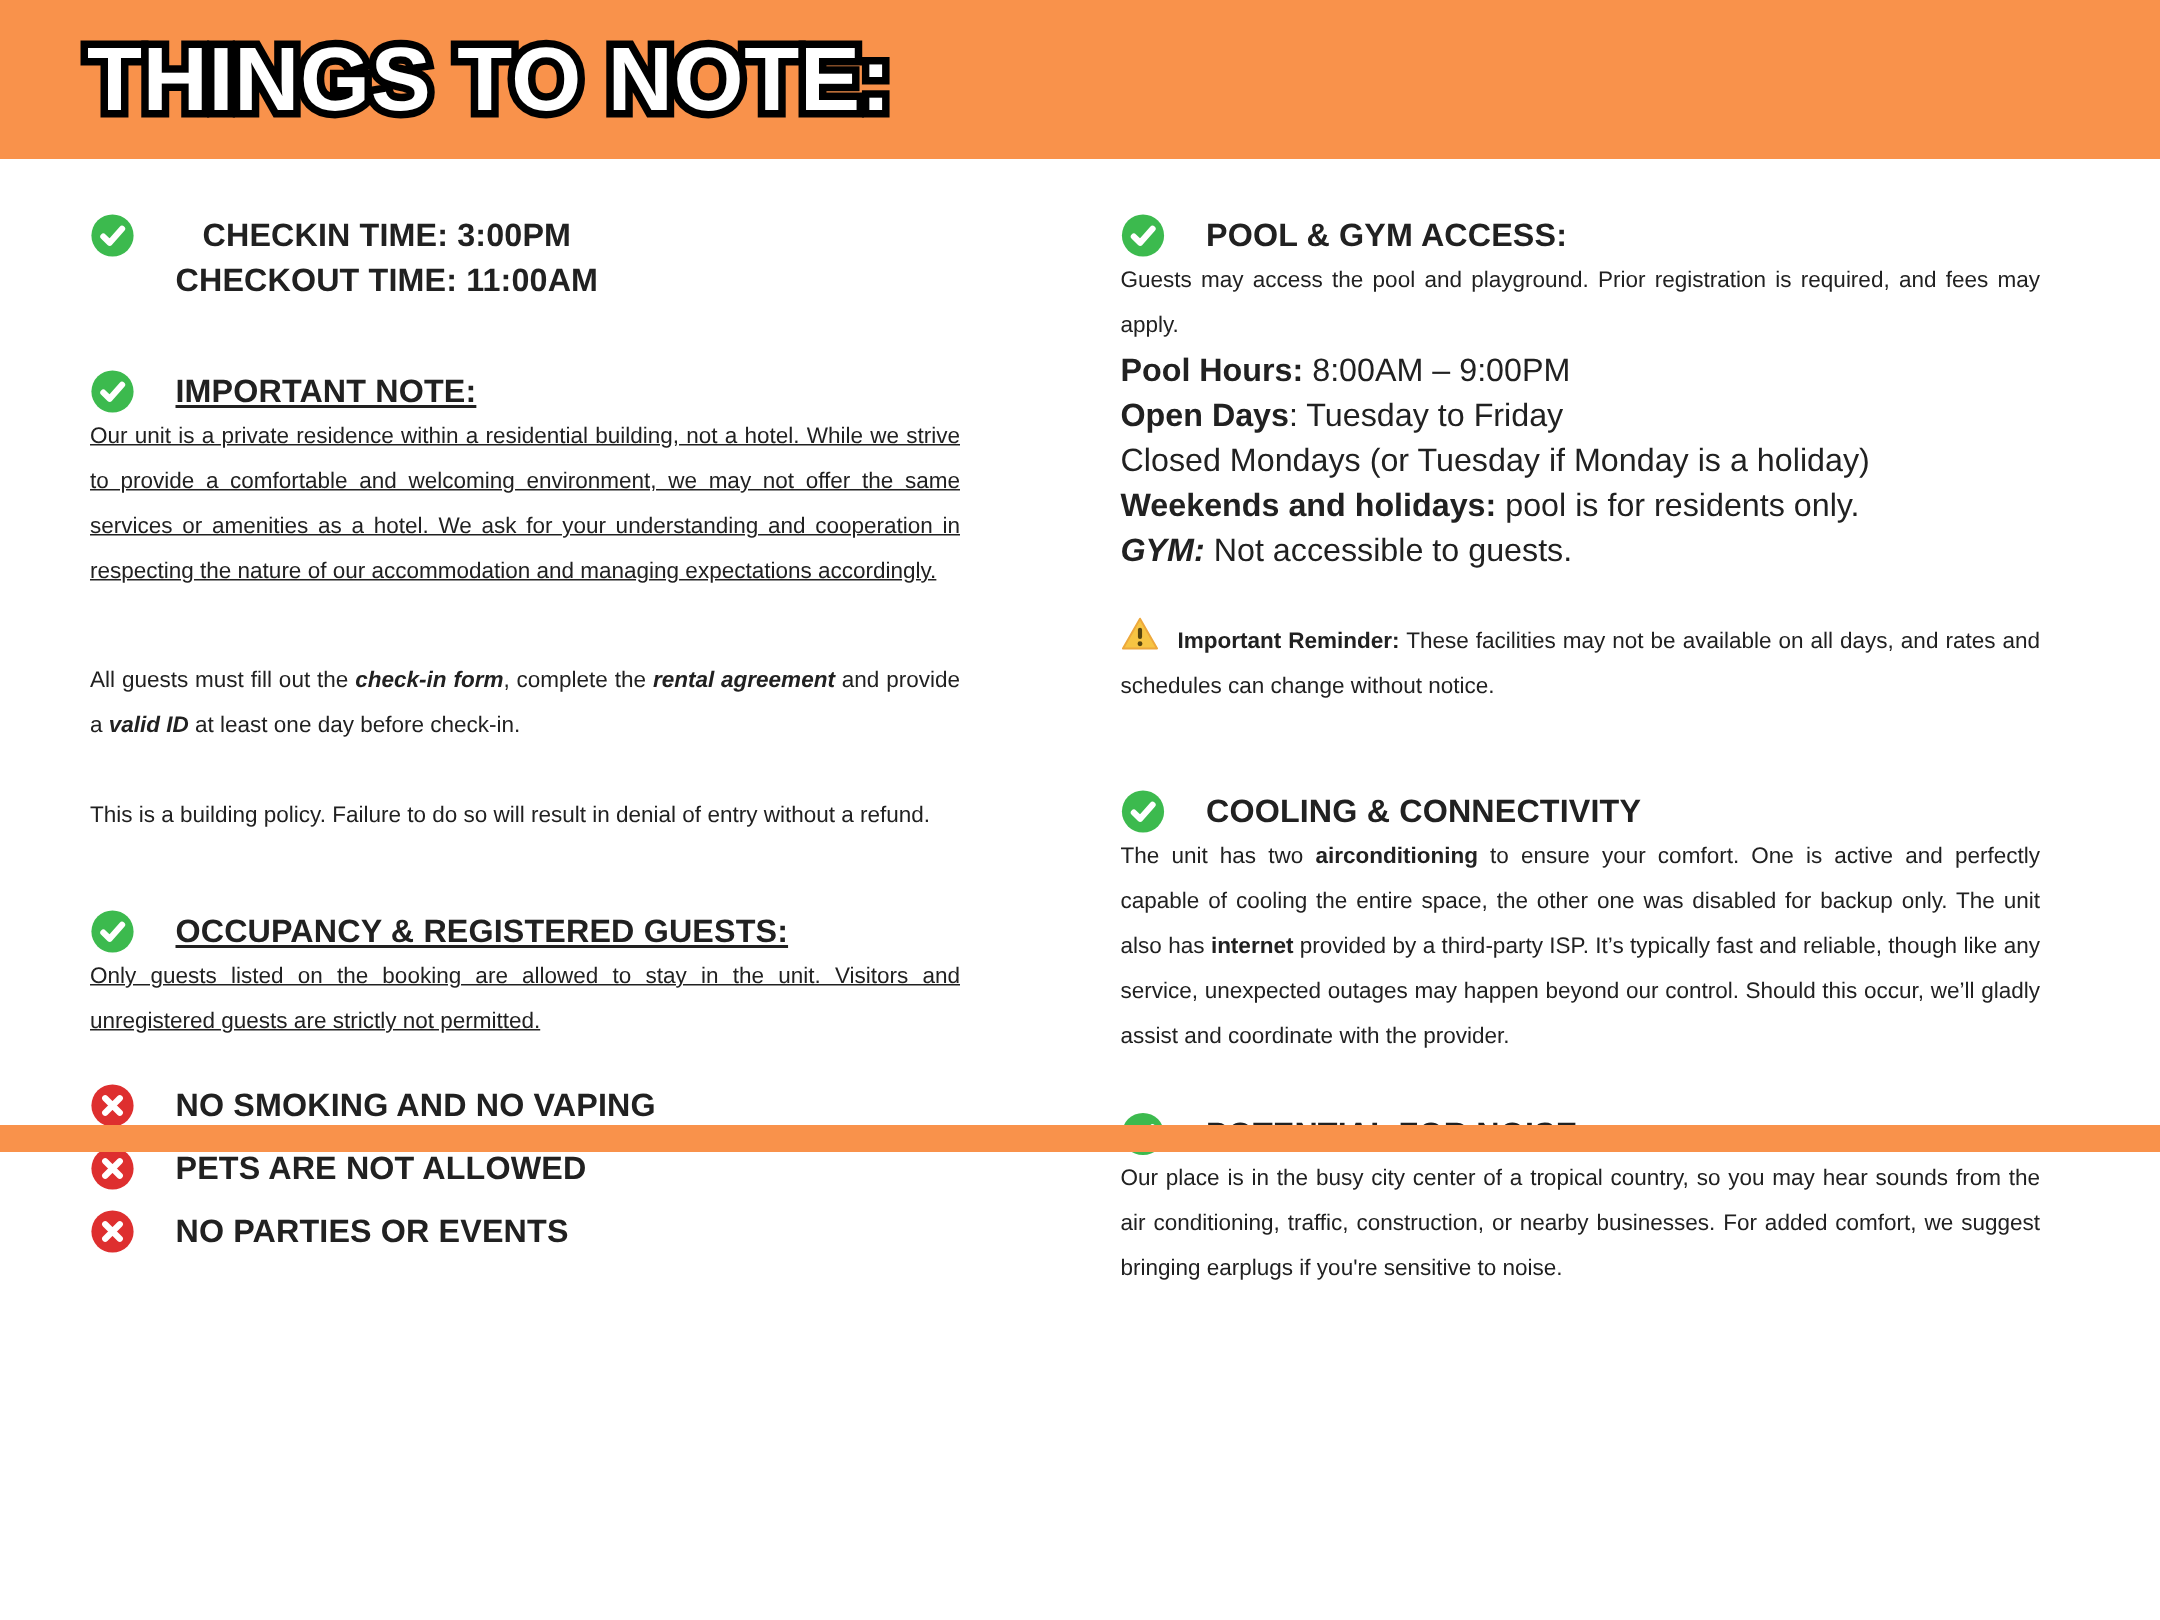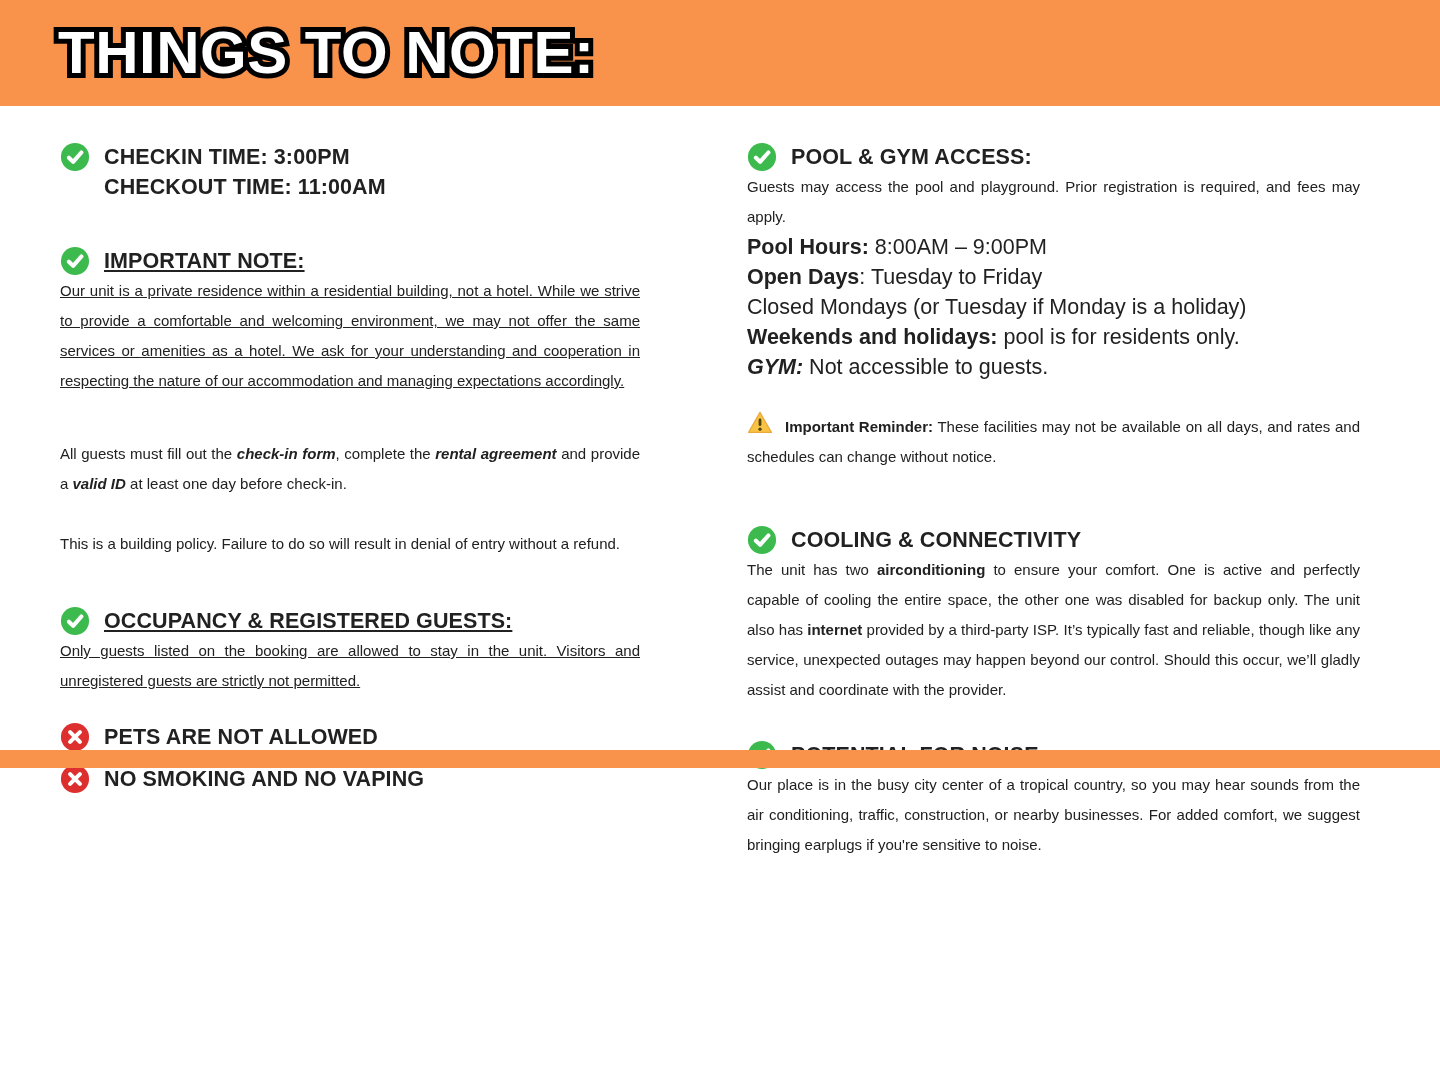--- a/index.html
+++ b/index.html
@@ -28,21 +28,21 @@
     position:absolute;left:0;top:0;color:#000;
     -webkit-text-stroke:10px #000;text-shadow:2px 2px 0 #000;
   }
   .title .fill{position:relative;color:#ffffff;}
 
   
   .content{display:flex;padding:36px 80px 0 60px;gap:107px;}
   .col-left{width:580px;flex:none;}
   .col-right{width:613px;flex:none;}
 
-  .iconrow{display:flex;align-items:flex-start;gap:14px;}
+  .iconrow{display:flex;align-items:flex-start;gap:27px;text-align:center;}
   .icon30{width:30px;height:30px;flex:none;margin-top:0;}
   .icon26{width:26px;height:26px;}
   .h{font-weight:700;font-size:21.5px;line-height:30px;letter-spacing:0.1px;}
 
   .body{font-size:15px;line-height:30px;text-align:justify;margin:0;}
   .line{font-size:21.5px;line-height:30px;}
 
   .sec-important{margin-top:44px;text-decoration:underline;}
   .sec-requirements{margin-top:43px;}
   .req-p2{margin-top:30px;}
@@ -114,28 +114,35 @@
         </div>
         <p class="body">Only guests listed on the booking are allowed to stay in the unit. Visitors and unregistered guests are strictly not permitted.</p>
       </div>
 
       <div class="prohibitions">
         <div class="iconrow prohibition">
           <svg class="icon30" viewBox="0 0 32 32">
             <circle cx="16" cy="16" r="15" fill="var(--cross-red,#DE2F2F)"></circle>
             <path d="M10.8 10.8 L21.2 21.2 M21.2 10.8 L10.8 21.2" stroke="#fff" stroke-width="4.4" stroke-linecap="round"></path>
           </svg>
+          <span class="h">NO SMOKING AND NO VAPING</span>
+        </div>
+        <div class="iconrow prohibition">
+          <svg class="icon30" viewBox="0 0 32 32">
+            <circle cx="16" cy="16" r="15" fill="var(--cross-red,#DE2F2F)"></circle>
+            <path d="M10.8 10.8 L21.2 21.2 M21.2 10.8 L10.8 21.2" stroke="#fff" stroke-width="4.4" stroke-linecap="round"></path>
+          </svg>
           <span class="h">PETS ARE NOT ALLOWED</span>
         </div>
         <div class="iconrow prohibition">
           <svg class="icon30" viewBox="0 0 32 32">
             <circle cx="16" cy="16" r="15" fill="var(--cross-red,#DE2F2F)"></circle>
             <path d="M10.8 10.8 L21.2 21.2 M21.2 10.8 L10.8 21.2" stroke="#fff" stroke-width="4.4" stroke-linecap="round"></path>
           </svg>
-          <span class="h">NO SMOKING AND NO VAPING</span>
+          <span class="h">NO PARTIES OR EVENTS</span>
         </div>
       </div>
 
     </section>
 
     <section class="col-right">
 
       <div>
         <div class="iconrow">
           <svg class="icon30" viewBox="0 0 32 32">

